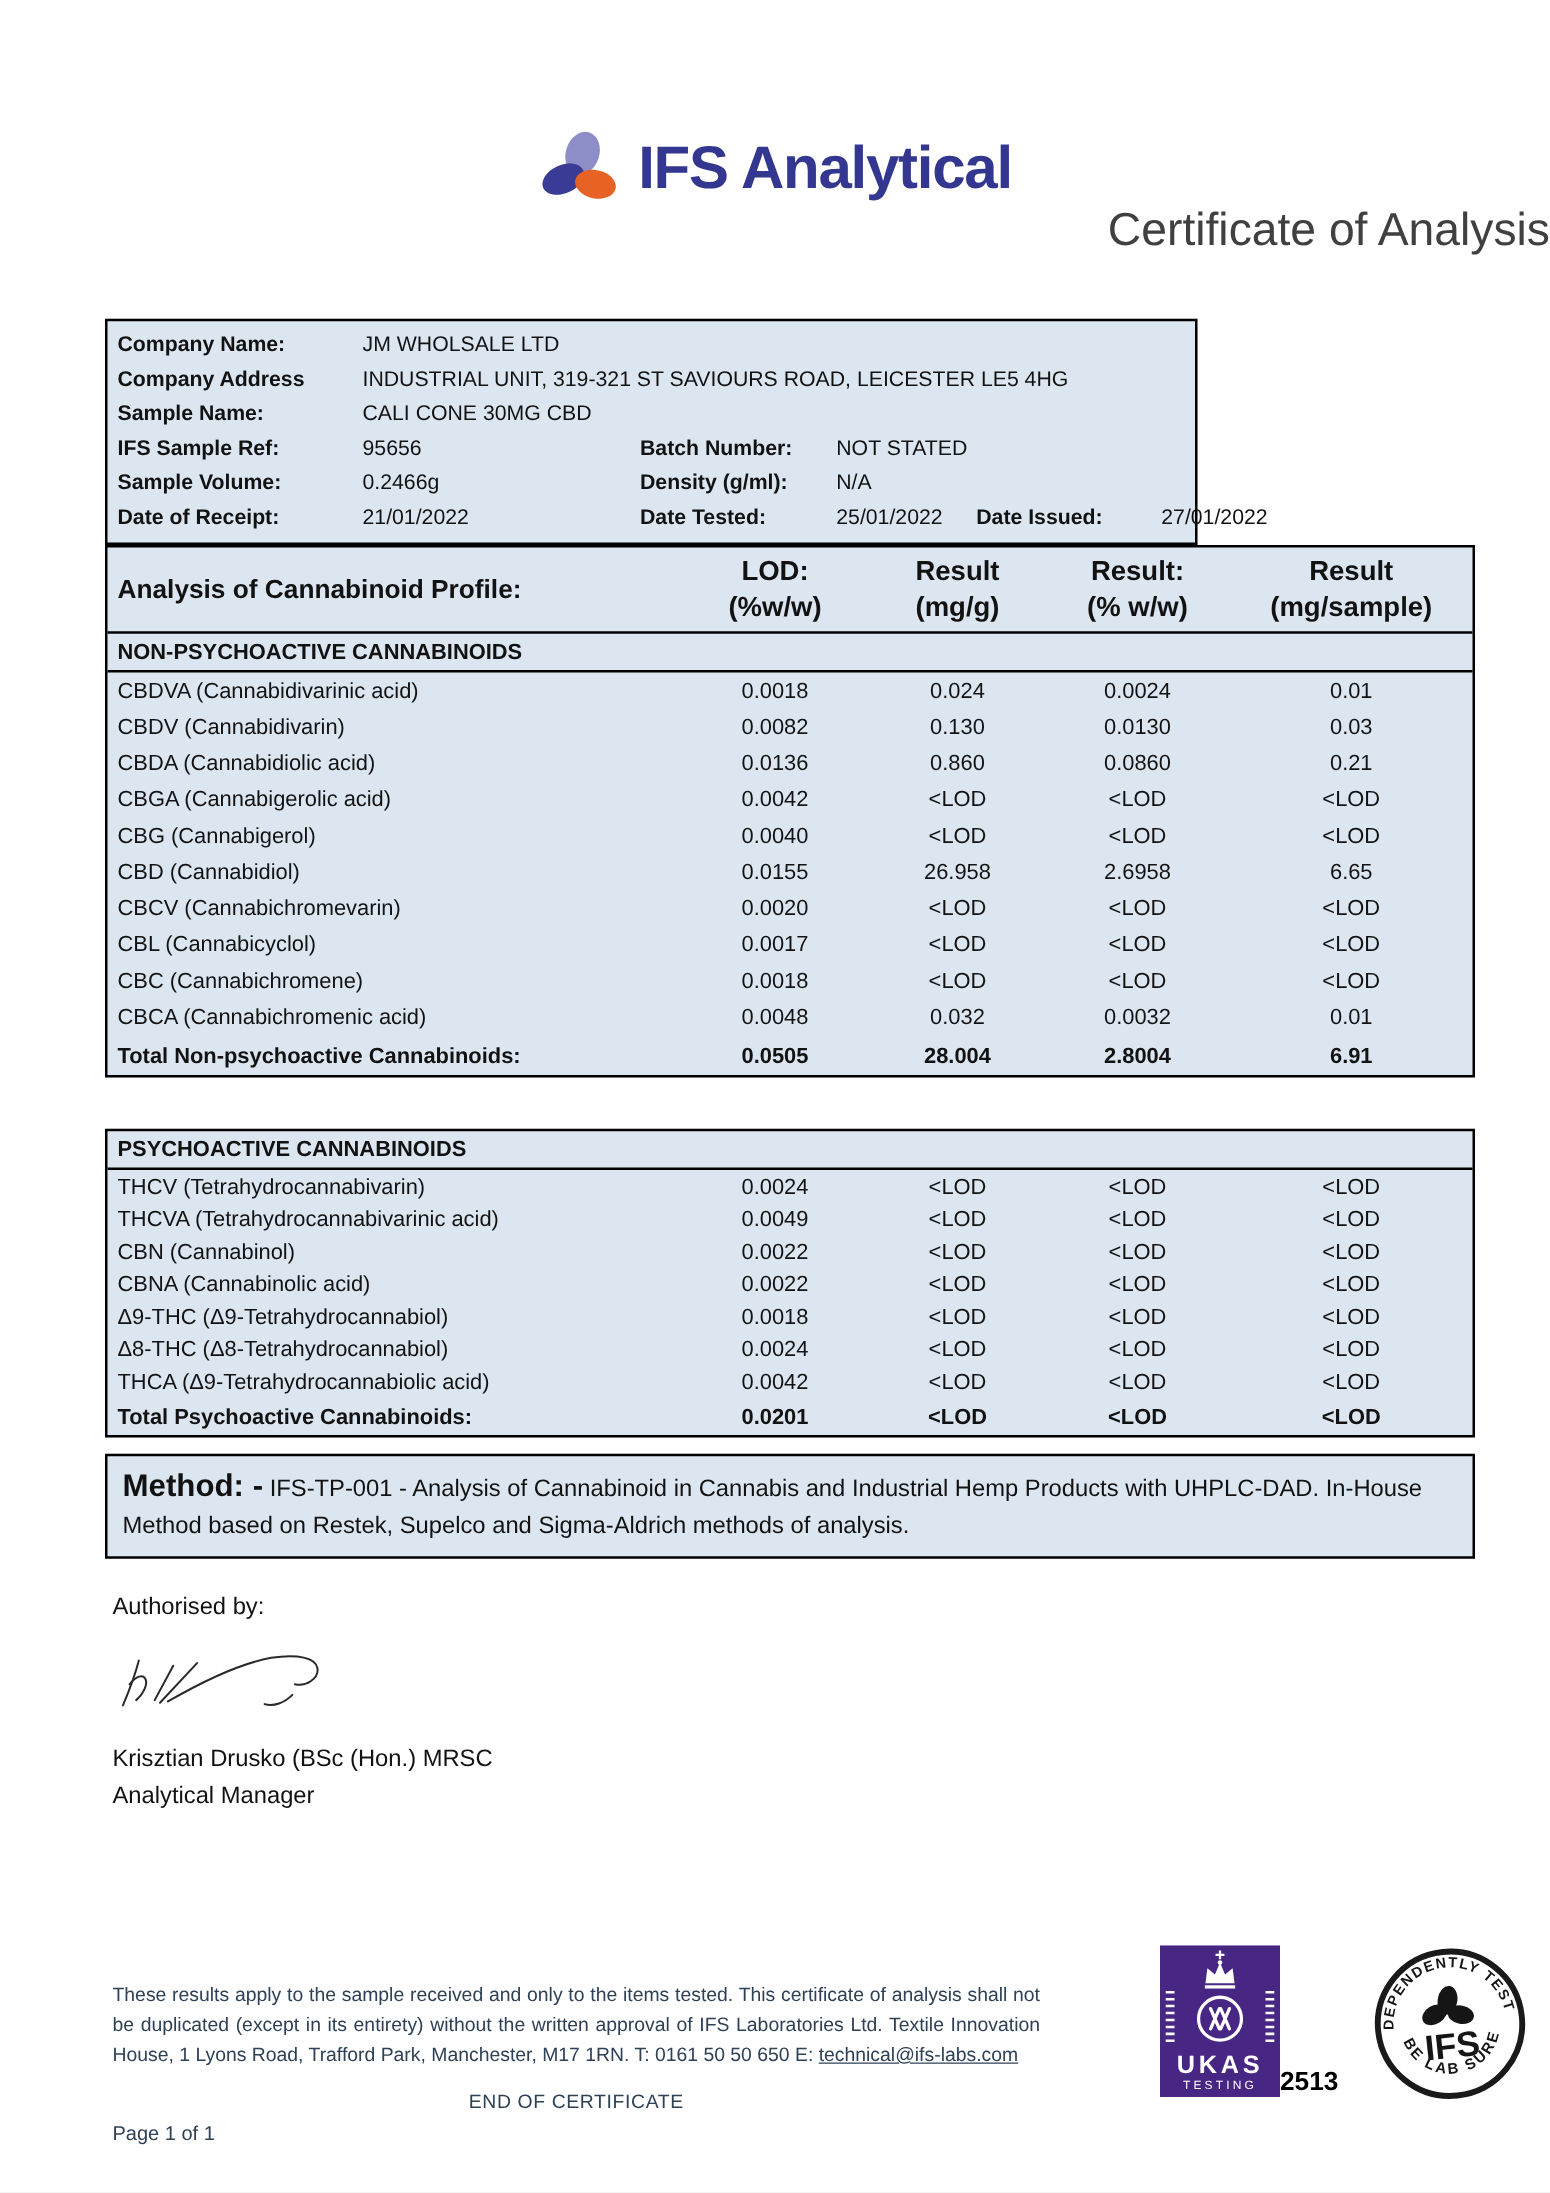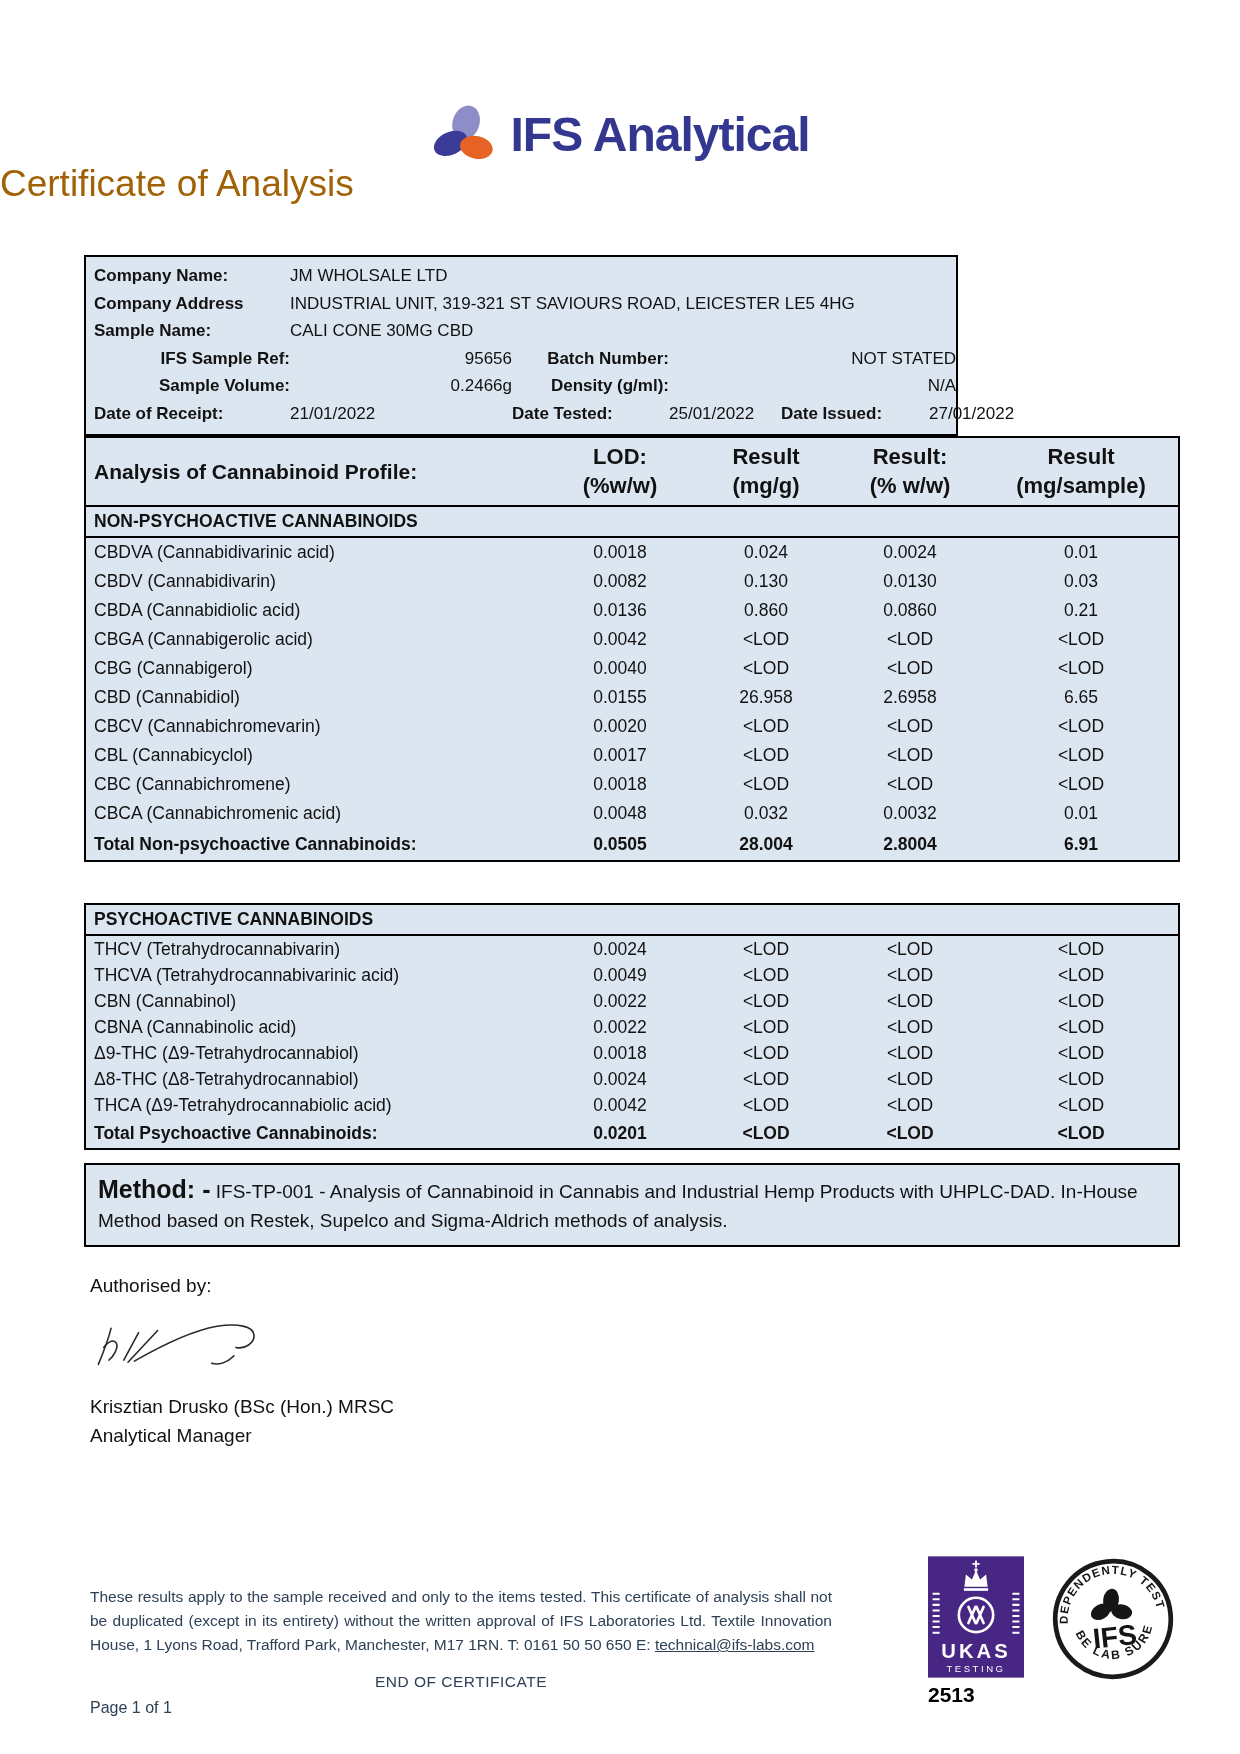--- a/index.html
+++ b/index.html
@@ -3,27 +3,27 @@
 <meta charset="utf-8">
 <style>
   html,body{margin:0;padding:0;background:#e9e9e9;}
   .page{
     position:relative;width:1240px;height:1754px;margin:0 auto;background:#ffffff;
     font-family:"Liberation Sans",sans-serif;color:#121212;overflow:hidden;
   }
   
   .logo-block{position:absolute;top:76px;left:0;right:0;display:flex;justify-content:center;align-items:center;gap:14px;margin-top:26px;}
   .logo-text{font-size:48px;font-weight:bold;color:#34378f;letter-spacing:-1px;}
-  .cert-title{position:absolute;top:163px;left:0;right:0;text-align:left;font-size:37px;color:#a16207;}
+  .cert-title{position:absolute;top:163px;left:0;right:0;text-align:right;font-size:37px;color:#404040;}
   
   .panel{background:#dce6f1;border:2.5px solid #000;box-sizing:border-box;}
   .info-box{position:absolute;top:255px;left:84px;width:874px;padding:5px 0 7px;}
   .info-row{display:grid;line-height:27.5px;font-size:17px;padding-left:8px;}
   .row-a{grid-template-columns:196px 1fr;}
-  .row-b{grid-template-columns:196px 222px 157px 1fr;text-align:right;}
+  .row-b{grid-template-columns:196px 222px 157px 1fr;}
   .row-c{grid-template-columns:196px 222px 157px 112px 148px 1fr;}
   .lbl{font-weight:bold;}
   
   .c-grid{display:grid;grid-template-columns:458px 152px 140px 148px 1fr;}
   .table-box{position:absolute;left:84px;width:1096px;}
   .t1{top:436px;}
   .t2{top:903px;}
   .c-head{border-bottom:2.5px solid #000;padding:5px 0;}
   .htitle{font-size:21px;font-weight:bold;padding-left:8px;align-self:center;}
   .hcol{text-align:center;font-weight:bold;font-size:22px;line-height:1.3;align-self:center;}
@@ -43,21 +43,21 @@
   .signature{margin:10px 0 2px 2px;}
   .auth-name,.auth-role{font-size:19px;line-height:1.5;}
   .auth-name{margin-top:14px;}
   
   .footer-block{position:absolute;top:1585px;left:90px;width:742px;color:#2e4156;}
   .disclaimer{font-size:15.5px;line-height:1.55;text-align:justify;}
   .disclaimer a{color:#2e4156;}
   .end-line{text-align:center;margin-top:16px;font-size:15.5px;letter-spacing:.5px;}
   .page-num{margin-top:8px;font-size:16px;}
   .logos{position:absolute;top:1556px;left:928px;display:flex;gap:26px;align-items:flex-start;}
-  .ukas-wrap{display:flex;flex-direction:column;align-items:flex-start;}
+  .ukas-wrap{display:flex;align-items:flex-end;}
   .ukas-number{font-weight:bold;font-size:21px;color:#000;margin-top:5px;font-family:"Liberation Sans",sans-serif;}
   .stamp{transform:rotate(-6deg);}
 </style>
 </head>
 <body>
 
 <div class="page">
 
   <div class="logo-block">
     <svg width="66" height="64" viewBox="0 0 64 62">

